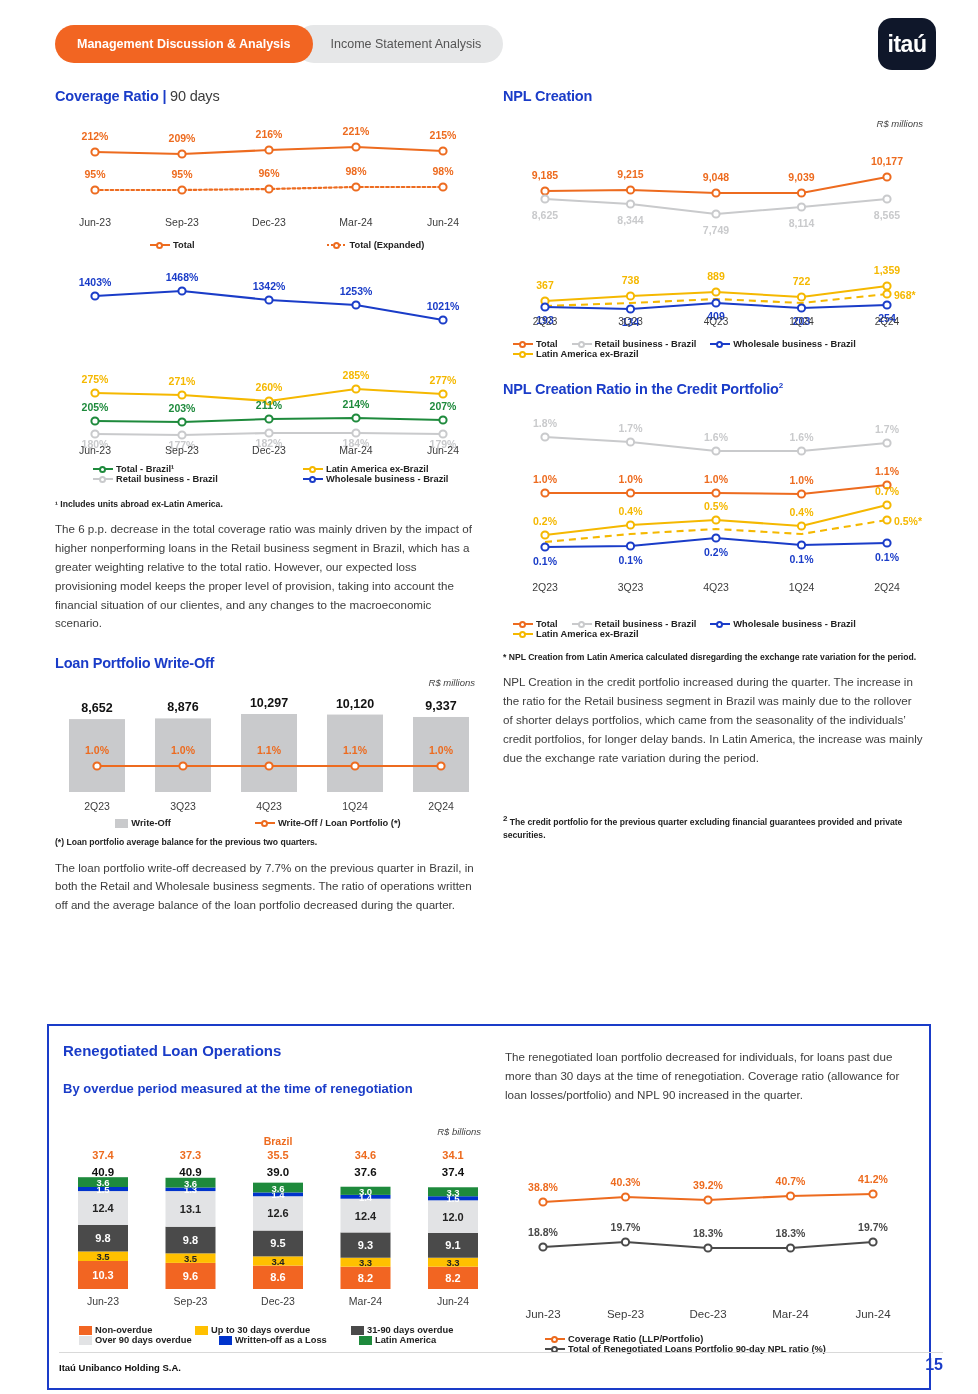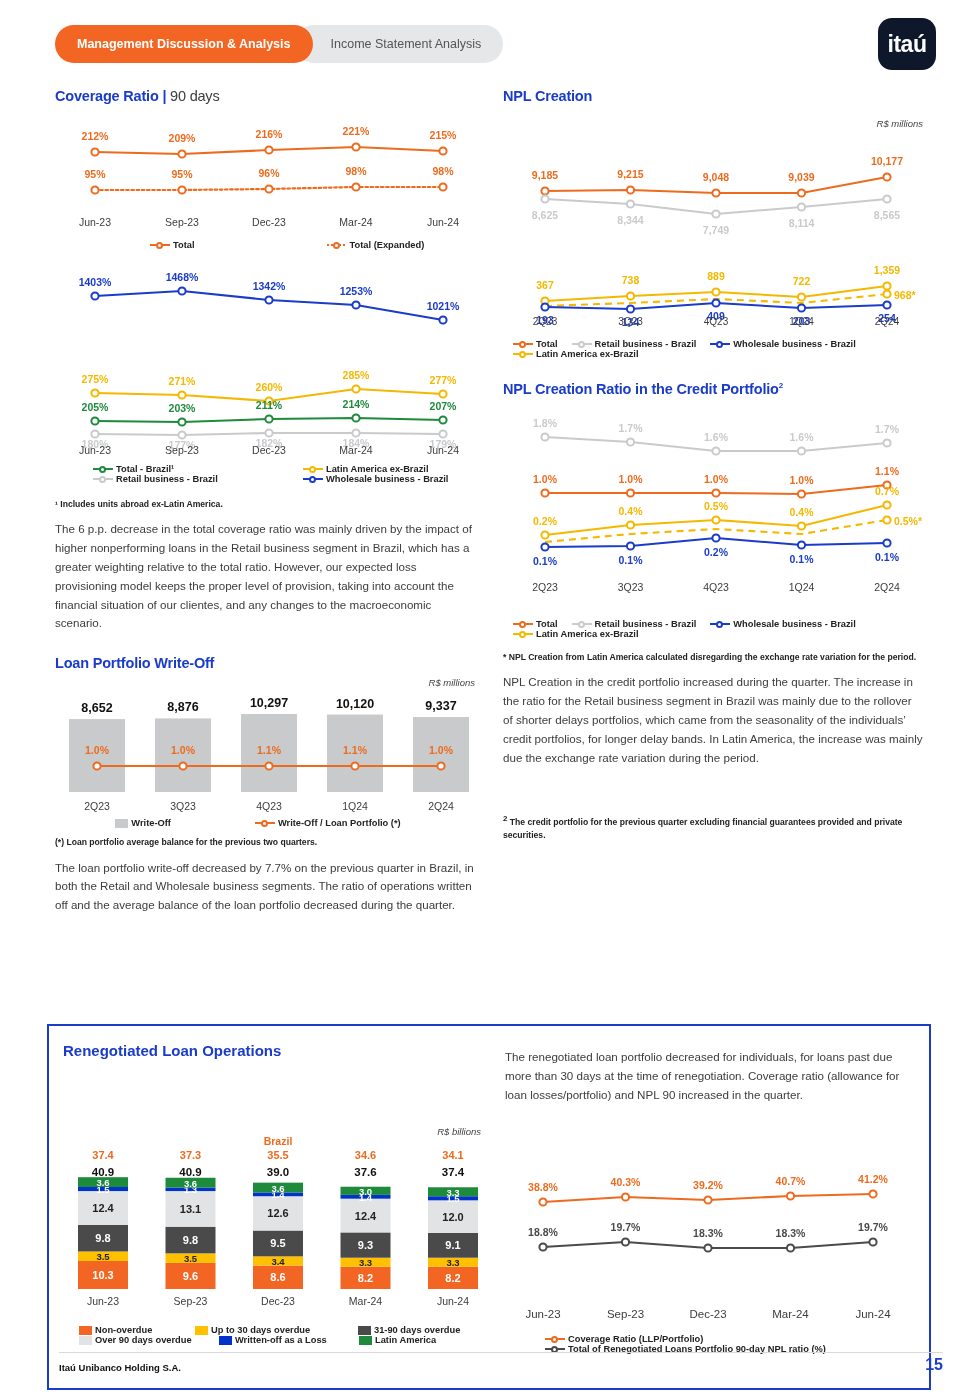--- a/index.html
+++ b/index.html
@@ -460,20 +460,21 @@
 
     <p class="fn" style="margin-top:12px">* NPL Creation from Latin America calculated disregarding the exchange rate variation for the period.</p>
     <p class="body">NPL Creation in the credit portfolio increased during the quarter. The increase in the ratio for the Retail business segment in Brazil was mainly due to the rollover of shorter delays portfolios, which came from the seasonality of the individuals’ credit portfolios, for longer delay bands. In Latin America, the increase was mainly due the exchange rate variation during the period.</p>
     <p class="fn2" style="margin-top:46px;font-weight:bold">
       <sup>2</sup><span> The credit portfolio for the previous quarter excluding financial guarantees provided and private securities.</span>
     </p>
   </div>
 
   <div class="rbox">
     <h2>Renegotiated Loan Operations</h2>
+    <h3>By overdue period measured at the time of renegotiation</h3>
 
     <div style="position:absolute;left:14px;top:100px;width:440px;">
       <div class="unit" style="width:418px">R$ billions</div>
       <div class="chart" id="chart-reneg-bars">
           <svg width="420" height="186" viewBox="0 0 420 186">
             <text x="215" y="8" text-anchor="middle" fill="#ED6B1F" font-size="10.5" font-weight="bold" font-family="&quot;Liberation Sans&quot;, sans-serif">Brazil</text>
             <text x="40" y="22" text-anchor="middle" fill="#ED6B1F" font-size="11" font-weight="bold" font-family="&quot;Liberation Sans&quot;, sans-serif">37.4</text>
             <text x="40" y="39" text-anchor="middle" fill="#111" font-size="11.5" font-weight="bold" font-family="&quot;Liberation Sans&quot;, sans-serif">40.9</text>
             <rect x="15" y="123.984" width="50" height="28.016000000000005" fill="#F26522"></rect>
             <text x="40" y="141.992" text-anchor="middle" fill="#fff" font-size="11" font-weight="bold" font-family="&quot;Liberation Sans&quot;, sans-serif">10.3</text>
@@ -548,21 +549,21 @@
             <text x="215" y="168" text-anchor="middle" fill="#3c3c3c" font-size="10.5" font-family="&quot;Liberation Sans&quot;, sans-serif">Dec-23</text>
             <text x="302.5" y="168" text-anchor="middle" fill="#3c3c3c" font-size="10.5" font-family="&quot;Liberation Sans&quot;, sans-serif">Mar-24</text>
             <text x="390" y="168" text-anchor="middle" fill="#3c3c3c" font-size="10.5" font-family="&quot;Liberation Sans&quot;, sans-serif">Jun-24</text>
           </svg>
         </div>
       <div class="legend" id="leg-reneg-bars" style="margin-left:16px;font-size:9px;width:420px">
           <div class="li" style="width: 116px; margin-right: 0px;">
             <span class="sq" style="background: rgb(242, 101, 34);"></span>
             <span class="t">Non-overdue</span>
           </div>
-          <div class="li" style="width: 148px; margin-right: 15px;">
+          <div class="li" style="width: 148px; margin-right: 8px;">
             <span class="sq" style="background: rgb(255, 192, 0);"></span>
             <span class="t">Up to 30 days overdue</span>
           </div>
           <div class="li" style="width: 140px; margin-right: 0px;">
             <span class="sq" style="background: rgb(74, 74, 74);"></span>
             <span class="t">31-90 days overdue</span>
           </div>
           <div class="li" style="width: 140px; margin-right: 0px;">
             <span class="sq" style="background: rgb(226, 227, 229);"></span>
             <span class="t">Over 90 days overdue</span>

